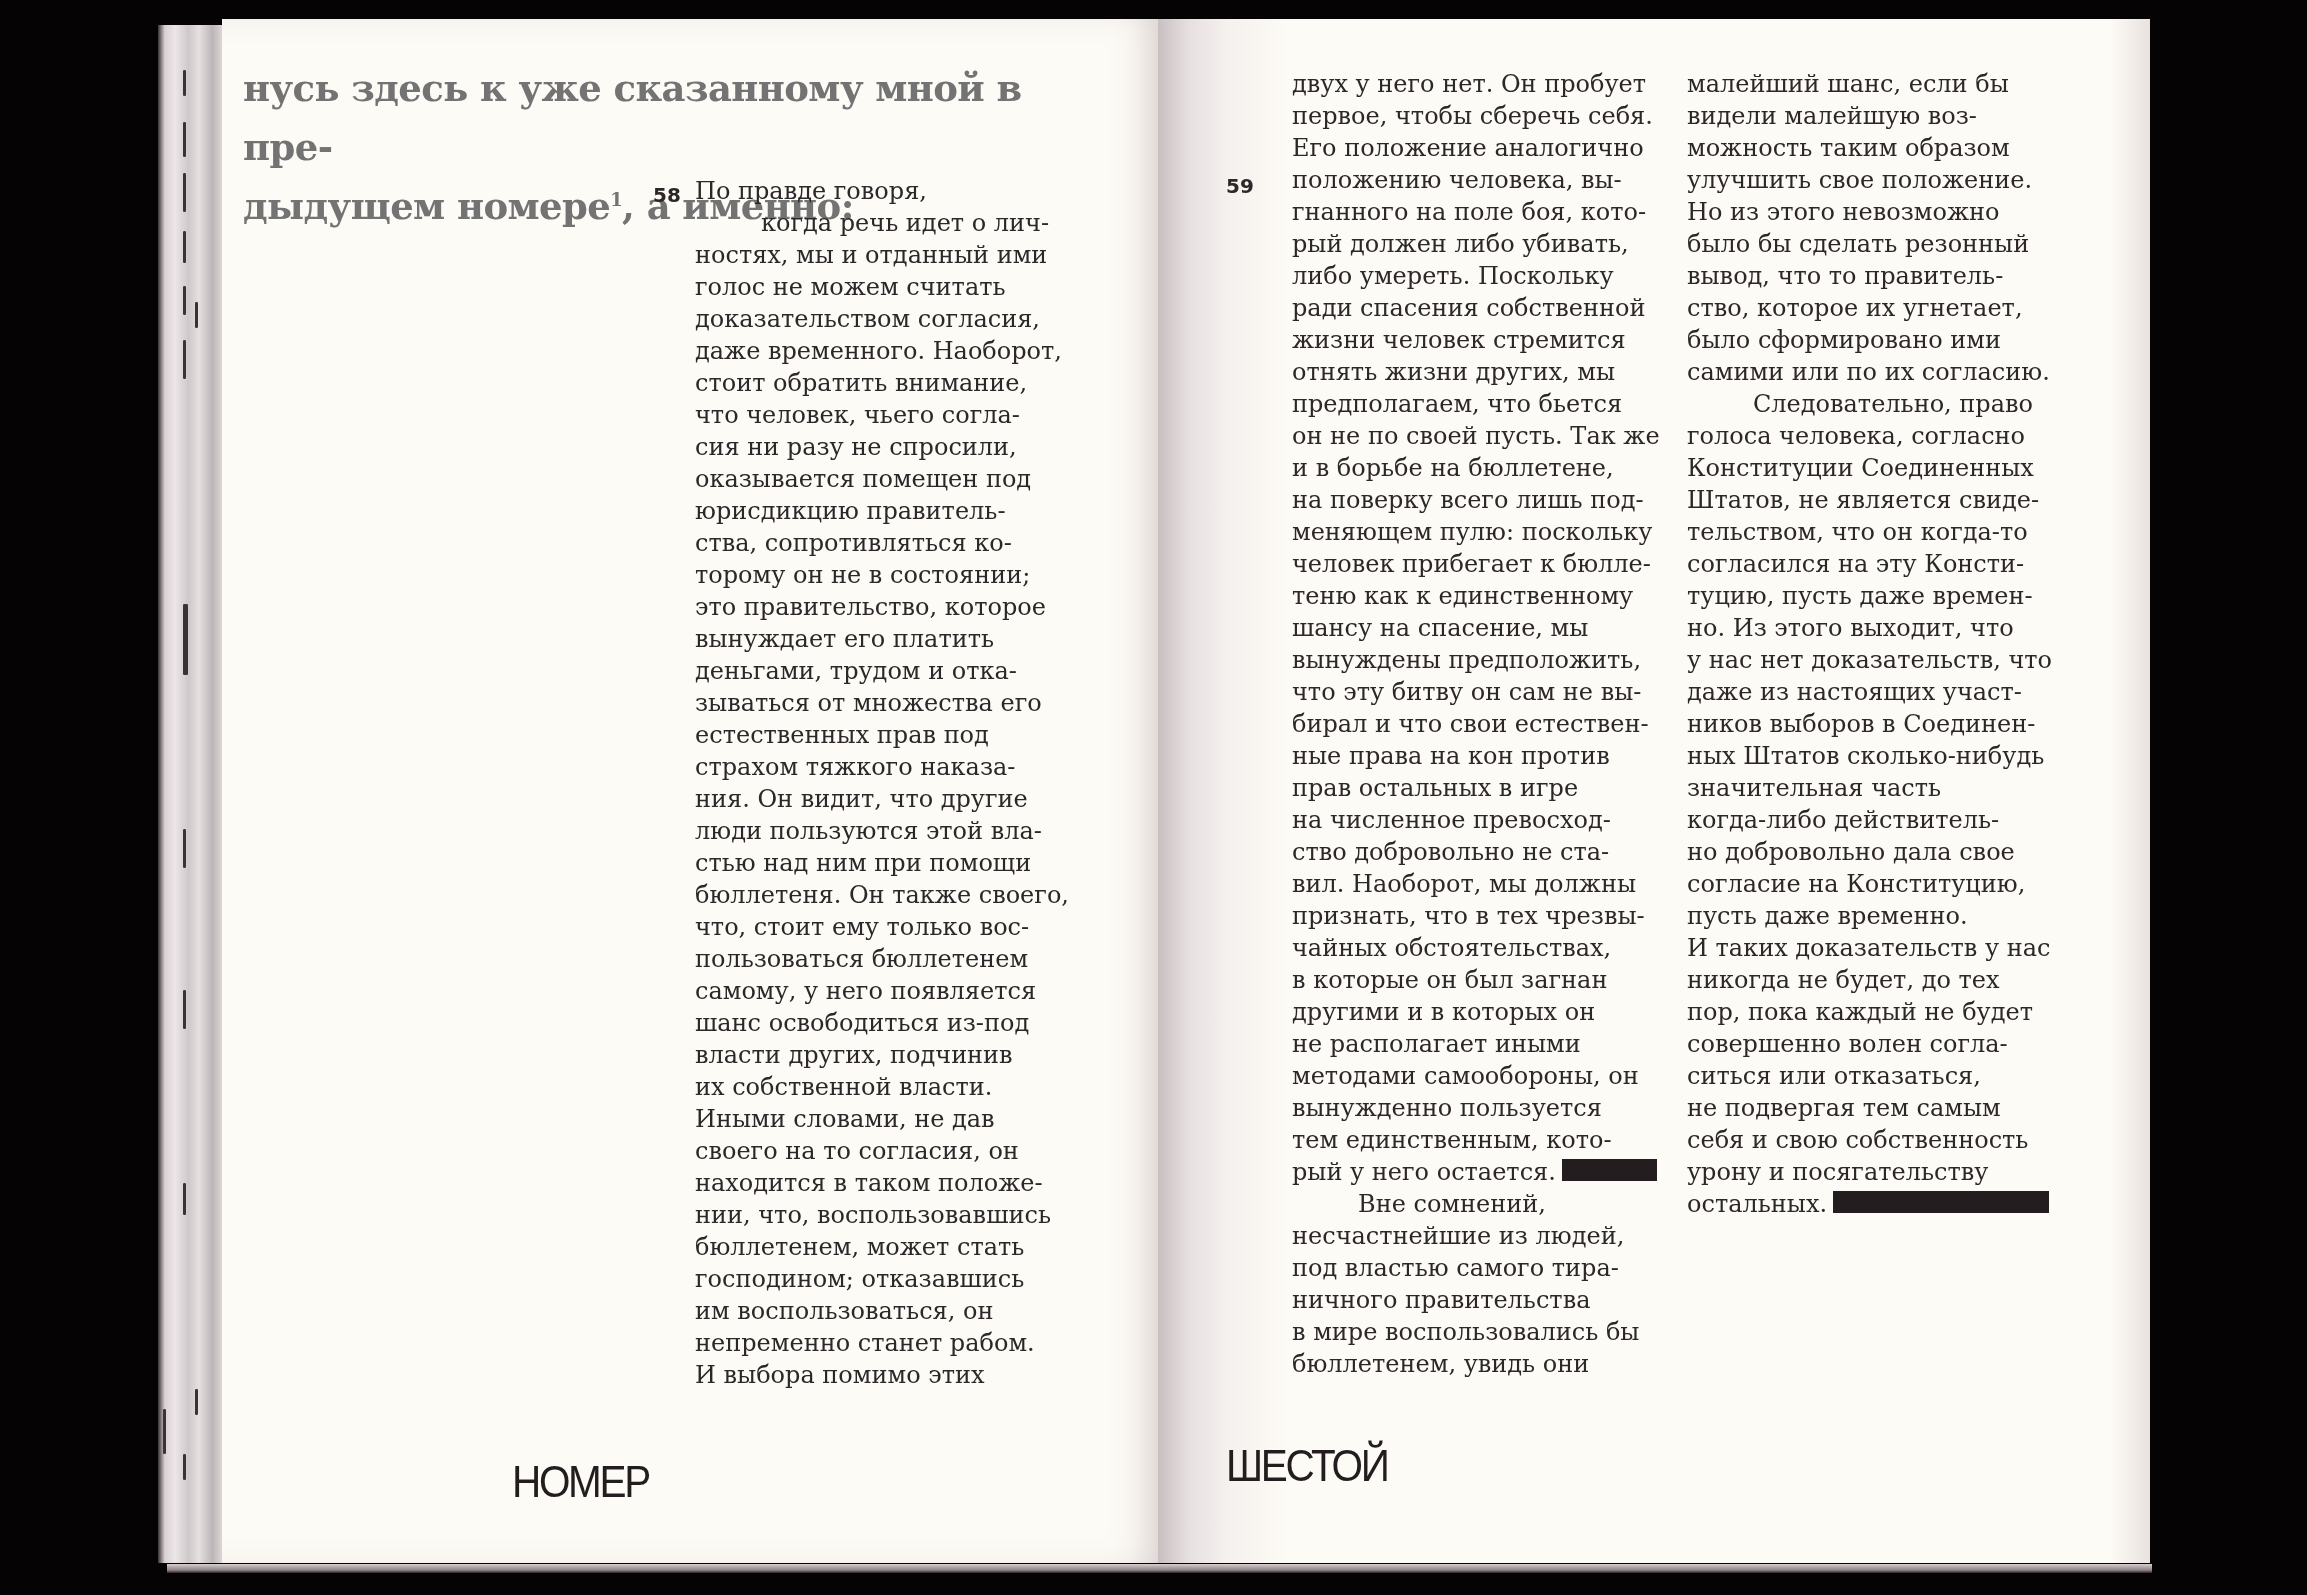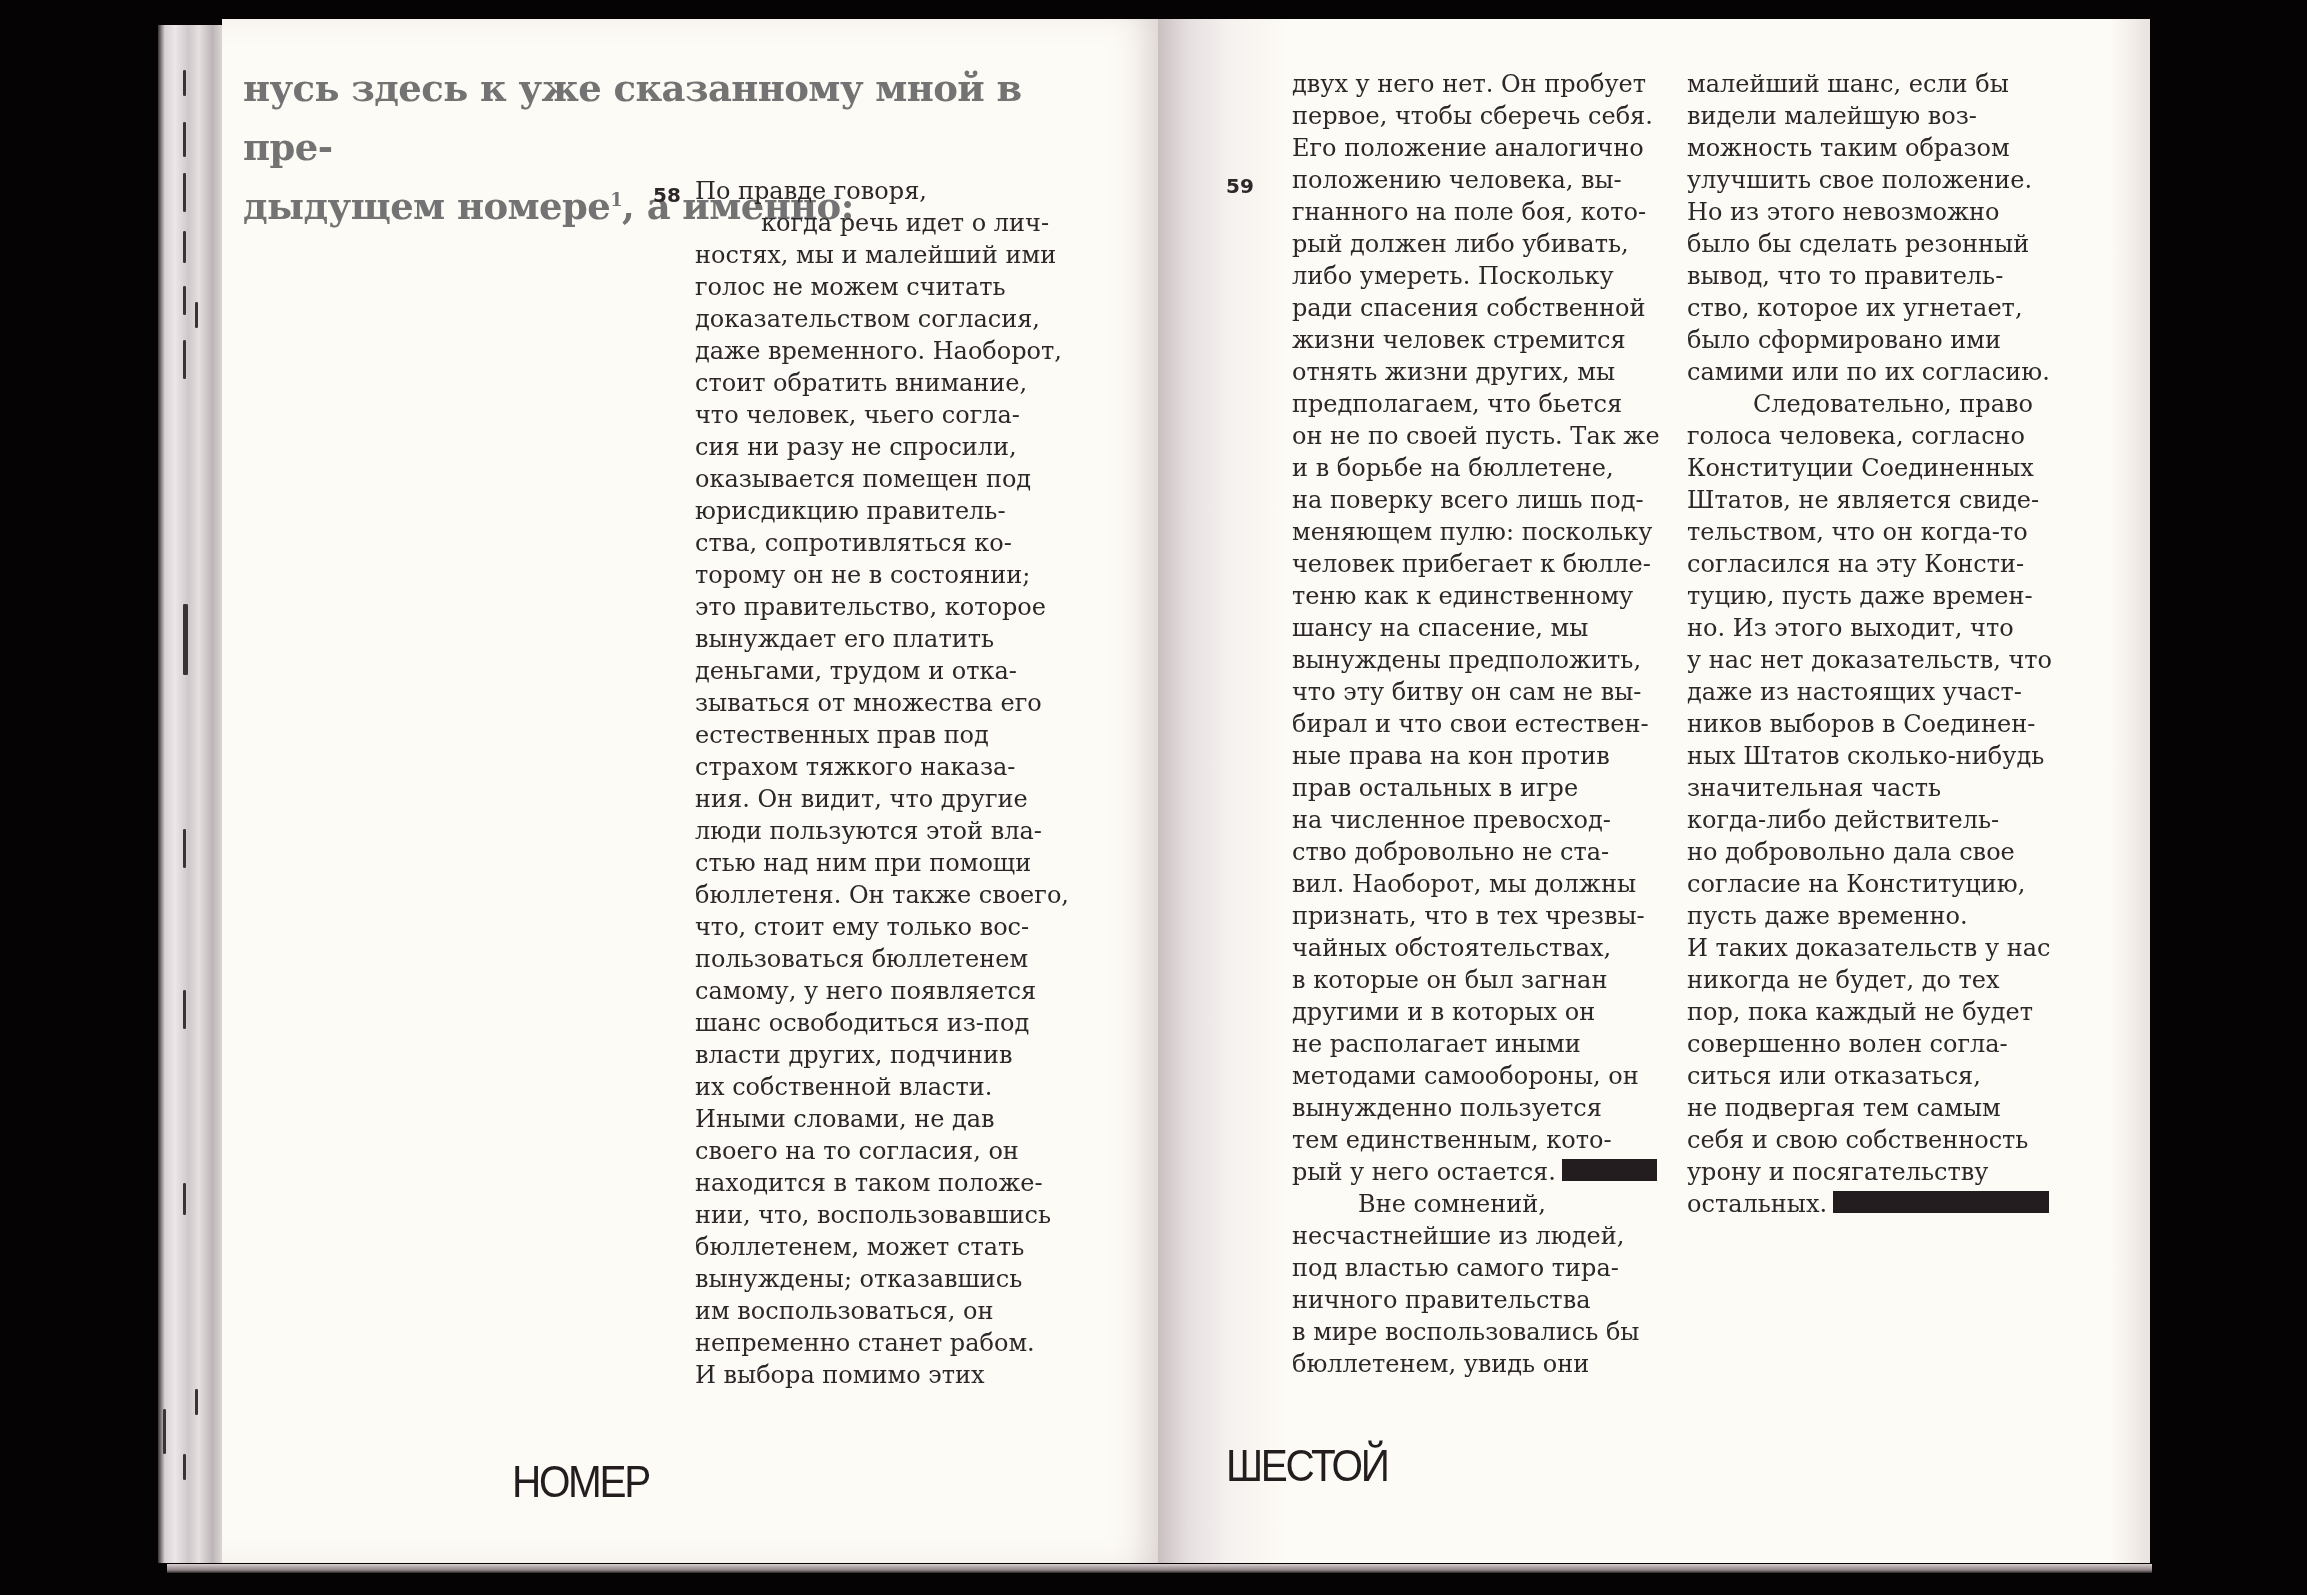--- a/index.html
+++ b/index.html
@@ -60,21 +60,21 @@
 <div class="page-bottom-edge"></div>
 
 <div class="heading"><span>нусь здесь к уже сказанному мной в пре-</span>
 <span>дыдущем номере</span><sup>1</sup><span>, а именно:</span></div>
 
 <div class="pagenum" style="left:653px;top:183px">58</div>
 
 <div class="col" id="left-col" style="left:695px;top:175px;width:373px">
     <div class="line"><span>По правде говоря,</span></div>
     <div class="line indent"><span>когда речь идет о лич-</span></div>
-    <div class="line"><span>ностях, мы и малейший ими</span></div>
+    <div class="line"><span>ностях, мы и отданный ими</span></div>
     <div class="line"><span>голос не можем считать</span></div>
     <div class="line"><span>доказательством согласия,</span></div>
     <div class="line"><span>даже временного. Наоборот,</span></div>
     <div class="line"><span>стоит обратить внимание,</span></div>
     <div class="line"><span>что человек, чьего согла-</span></div>
     <div class="line"><span>сия ни разу не спросили,</span></div>
     <div class="line"><span>оказывается помещен под</span></div>
     <div class="line"><span>юрисдикцию правитель-</span></div>
     <div class="line"><span>ства, сопротивляться ко-</span></div>
     <div class="line"><span>торому он не в состоянии;</span></div>
@@ -92,21 +92,21 @@
     <div class="line"><span>пользоваться бюллетенем</span></div>
     <div class="line"><span>самому, у него появляется</span></div>
     <div class="line"><span>шанс освободиться из-под</span></div>
     <div class="line"><span>власти других, подчинив</span></div>
     <div class="line"><span>их собственной власти.</span></div>
     <div class="line"><span>Иными словами, не дав</span></div>
     <div class="line"><span>своего на то согласия, он</span></div>
     <div class="line"><span>находится в таком положе-</span></div>
     <div class="line"><span>нии, что, воспользовавшись</span></div>
     <div class="line"><span>бюллетенем, может стать</span></div>
-    <div class="line"><span>вынуждены; отказавшись</span></div>
+    <div class="line"><span>господином; отказавшись</span></div>
     <div class="line"><span>им воспользоваться, он</span></div>
     <div class="line"><span>непременно станет рабом.</span></div>
     <div class="line"><span>И выбора помимо этих</span></div>
   </div>
 
 <div class="footer" style="left:512px;top:1456px">НОМЕР</div>
 
 <div class="pagenum" style="left:1226px;top:174px">59</div>
 
 <div class="col" id="right-col-1" style="left:1292px;top:68px;width:373px">

